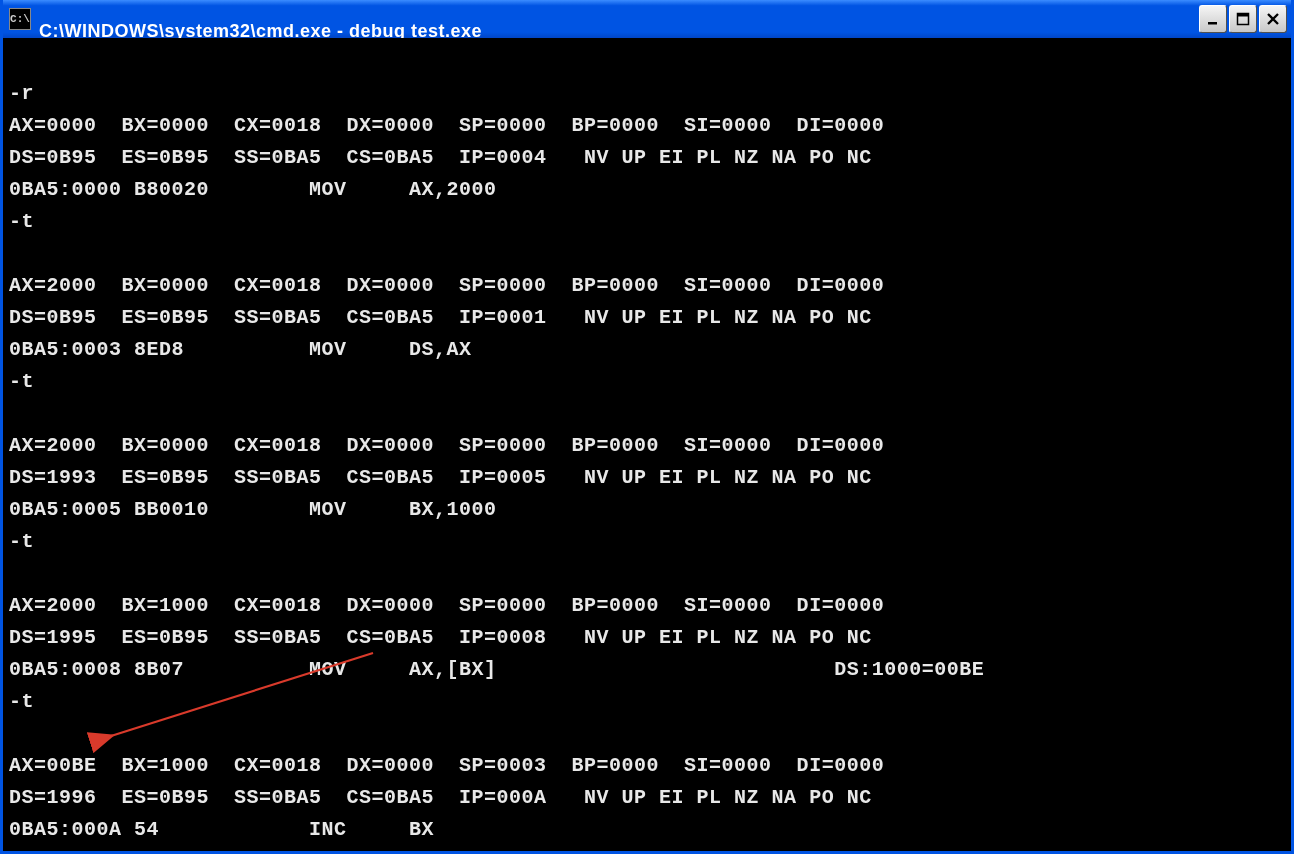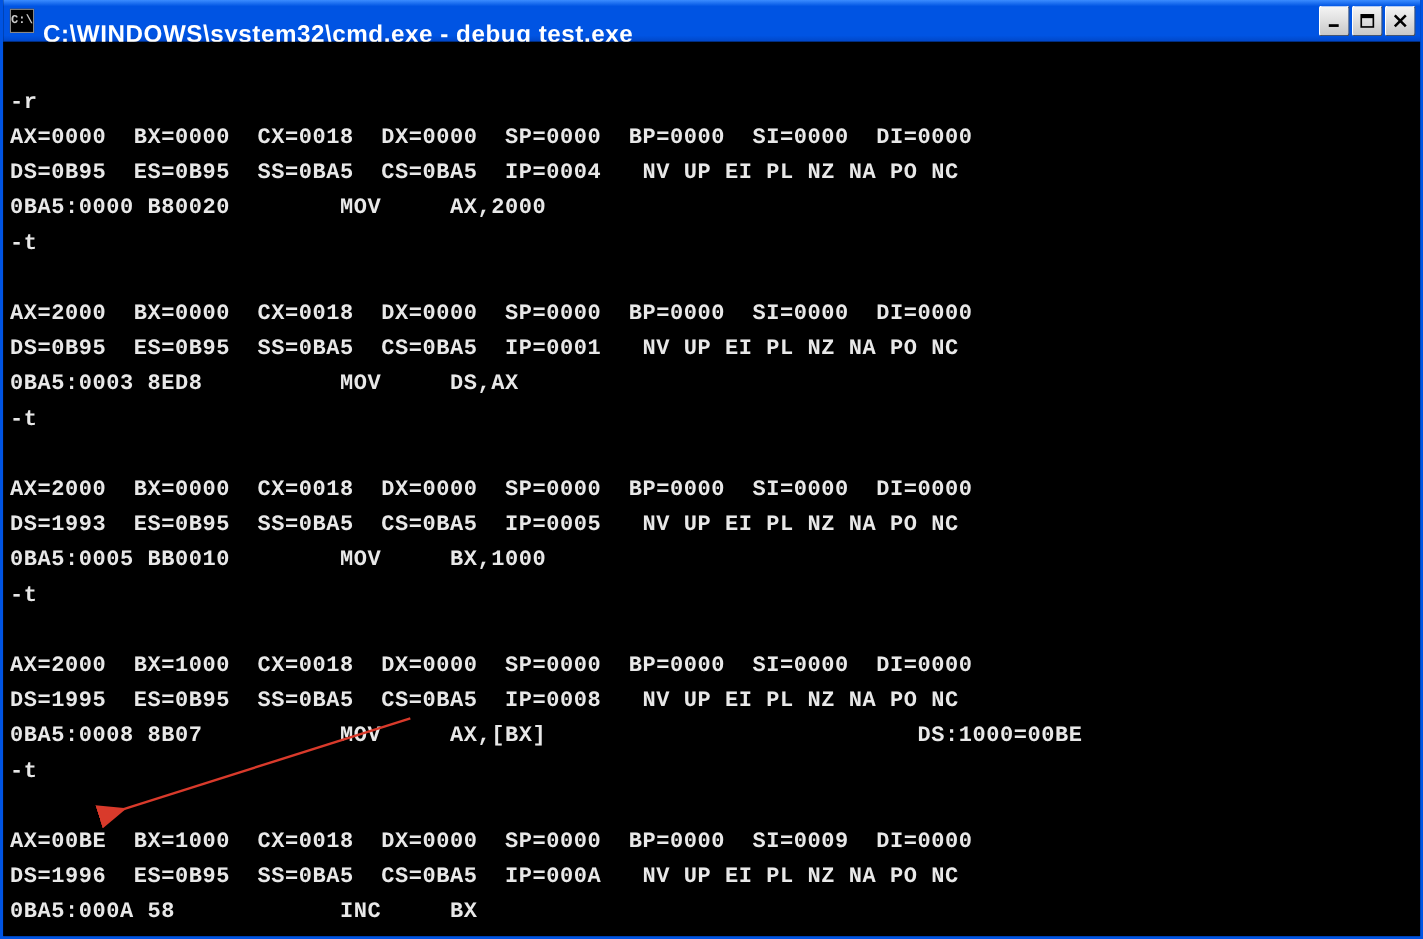--- a/index.html
+++ b/index.html
@@ -25,21 +25,21 @@
     background: #000;
     border: 1px solid #888;
     margin-right: 8px;
     display: flex; align-items: center; justify-content: center;
     font-size: 11px; font-weight: bold;
     color: #ccc;
     font-family: 'Courier New', monospace;
   }
   .title-text {
     flex: 1;
-    font-size: 22px;
+    font-size: 18px;
     font-weight: bold;
     letter-spacing: 0.5px;
     white-space: nowrap;
     overflow: hidden;
     margin-top: 24px;
   }
   .win-controls { display: flex; gap: 2px; }
   .win-btn {
     width: 28px; height: 28px;
     background: linear-gradient(to bottom, #f5f5f5, #c8c8c8);
@@ -114,23 +114,23 @@
 <span>AX=2000  BX=0000  CX=0018  DX=0000  SP=0000  BP=0000  SI=0000  DI=0000</span>
 <span>DS=1993  ES=0B95  SS=0BA5  CS=0BA5  IP=0005   NV UP EI PL NZ NA PO NC</span>
 <span>0BA5:0005 BB0010        MOV     BX,1000</span>
 <span>-t</span>
 <span></span>
 <span>AX=2000  BX=1000  CX=0018  DX=0000  SP=0000  BP=0000  SI=0000  DI=0000</span>
 <span>DS=1995  ES=0B95  SS=0BA5  CS=0BA5  IP=0008   NV UP EI PL NZ NA PO NC</span>
 <span>0BA5:0008 8B07          MOV     AX,[BX]                           DS:1000=00BE</span>
 <span>-t</span>
 <span></span>
-<span>AX=00BE  BX=1000  CX=0018  DX=0000  SP=0000  BP=0000  SI=0009  DI=0000</span>
+<span>AX=00BE  BX=1000  CX=0018  DX=0000  SP=0003  BP=0000  SI=0000  DI=0000</span>
 <span>DS=1996  ES=0B95  SS=0BA5  CS=0BA5  IP=000A   NV UP EI PL NZ NA PO NC</span>
-<span>0BA5:000A 58            INC     BX</span>
+<span>0BA5:000A 54            INC     BX</span>
 <span>-</span>
     <svg class="arrow-overlay" width="1288" height="816">
       <defs>
         <marker id="ah" markerWidth="12" markerHeight="10" refX="2" refY="5" orient="auto">
           <path d="M0,5 L12,0 L12,10 Z" fill="#D93A2B"></path>
         </marker>
       </defs>
       <line stroke-width="2.2" marker-end="url(#ah)" x1="370" y1="615" x2="108" y2="698" stroke="#D93A2B"></line>
     </svg>
   </div>

